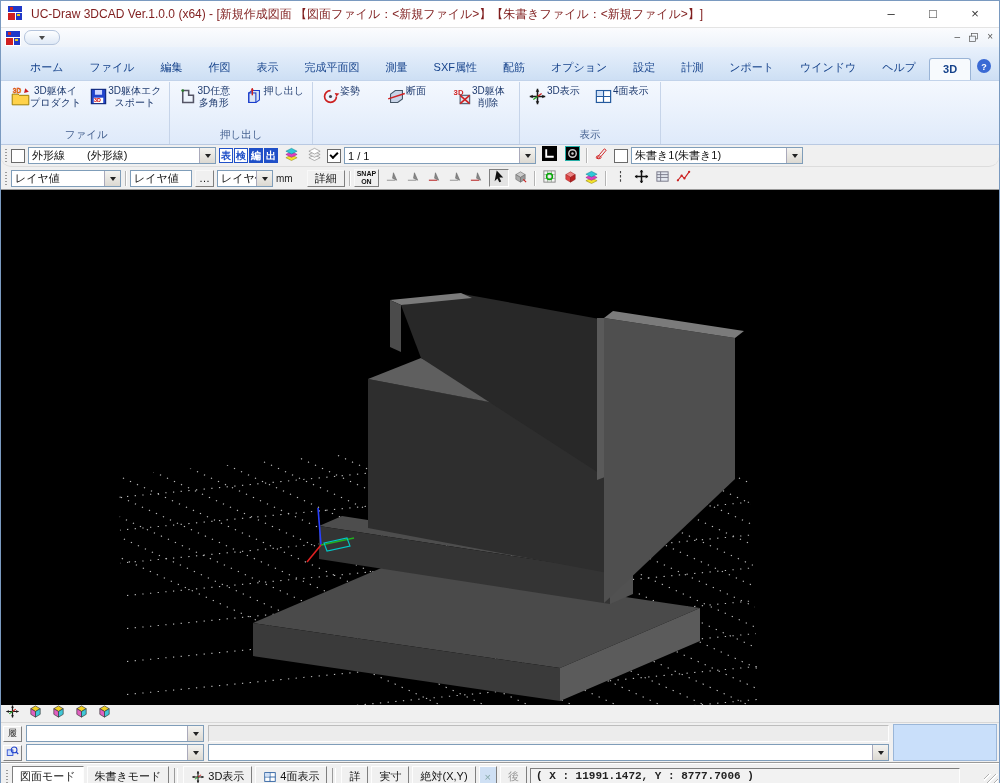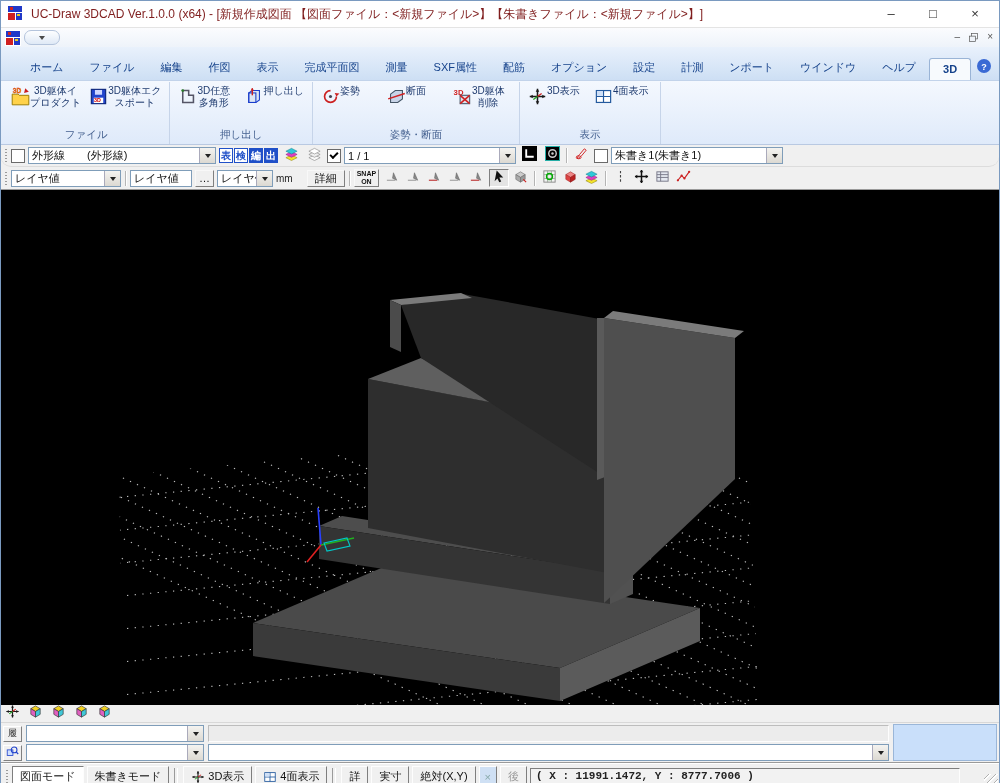--- a/index.html
+++ b/index.html
@@ -227,21 +227,20 @@
               <svg width="16" height="16" viewBox="0 0 16 16">
                 <text x="0.5" y="6.5" font-size="6.5" font-weight="bold" fill="#d02020" font-family="sans-serif">3D</text>
                 <rect x="6" y="7" width="8" height="7" fill="#dde4ee" stroke="#567"></rect>
                 <path d="M6 7l8 7M14 7l-8 7" stroke="#d02020" stroke-width="1.3"></path>
               </svg>
             </div>
             <div class="rlabel">3D躯体
 削除</div>
           </div>
         </div>
-        <div class="gname">姿勢・断面</div>
       </div>
       <div class="rgroup">
         <div class="rbtns">
           <div class="rbtn">
             <div class="ic">
               <svg width="16" height="16" viewBox="0 0 16 16">
                 <path d="M8 1.5v13M1.5 8h13" stroke="#1a1a1a" stroke-width="1.3"></path>
                 <path d="M8 1.5L6.5 4h3zM8 14.5L6.5 12h3zM1.5 8L4 6.5v3zM14.5 8L12 6.5v3z" fill="#1a1a1a"></path>
                 <path d="M8 8l3.5-2.5" stroke="#d02020" stroke-width="1.1"></path>
                 <path d="M8 8l-3.5 2.5" stroke="#20a020" stroke-width="1.1"></path>
@@ -287,21 +286,21 @@
           </svg></span>
       </span>
     <span class="tbtn">
         <span><svg width="16" height="16" viewBox="0 0 16 16">
             <path d="M2 12.5l6-3 6 3-6 3z" fill="#f8f8f8" stroke="#666" stroke-width="0.5"></path>
             <path d="M2 9l6-3 6 3-6 3z" fill="#eee" stroke="#666" stroke-width="0.5"></path>
             <path d="M2 5.5l6-3 6 3-6 3z" fill="#fff" stroke="#666" stroke-width="0.5"></path>
           </svg></span>
       </span>
     <span class="cb checked"></span>
-    <span class="combo" style="width:172px">
+    <span class="combo" style="width:192px">
       <span class="ctext">1 / 1</span>
         <span class="carrow">
           <i></i>
         </span>
     </span>
     <span class="tbtn">
         <span><svg width="16" height="16" viewBox="0 0 16 16">
             <rect width="16" height="16" fill="#000"></rect>
             <path d="M4.5 3.5v8h8" stroke="#fff" stroke-width="2" fill="none"></path>
           </svg></span>

